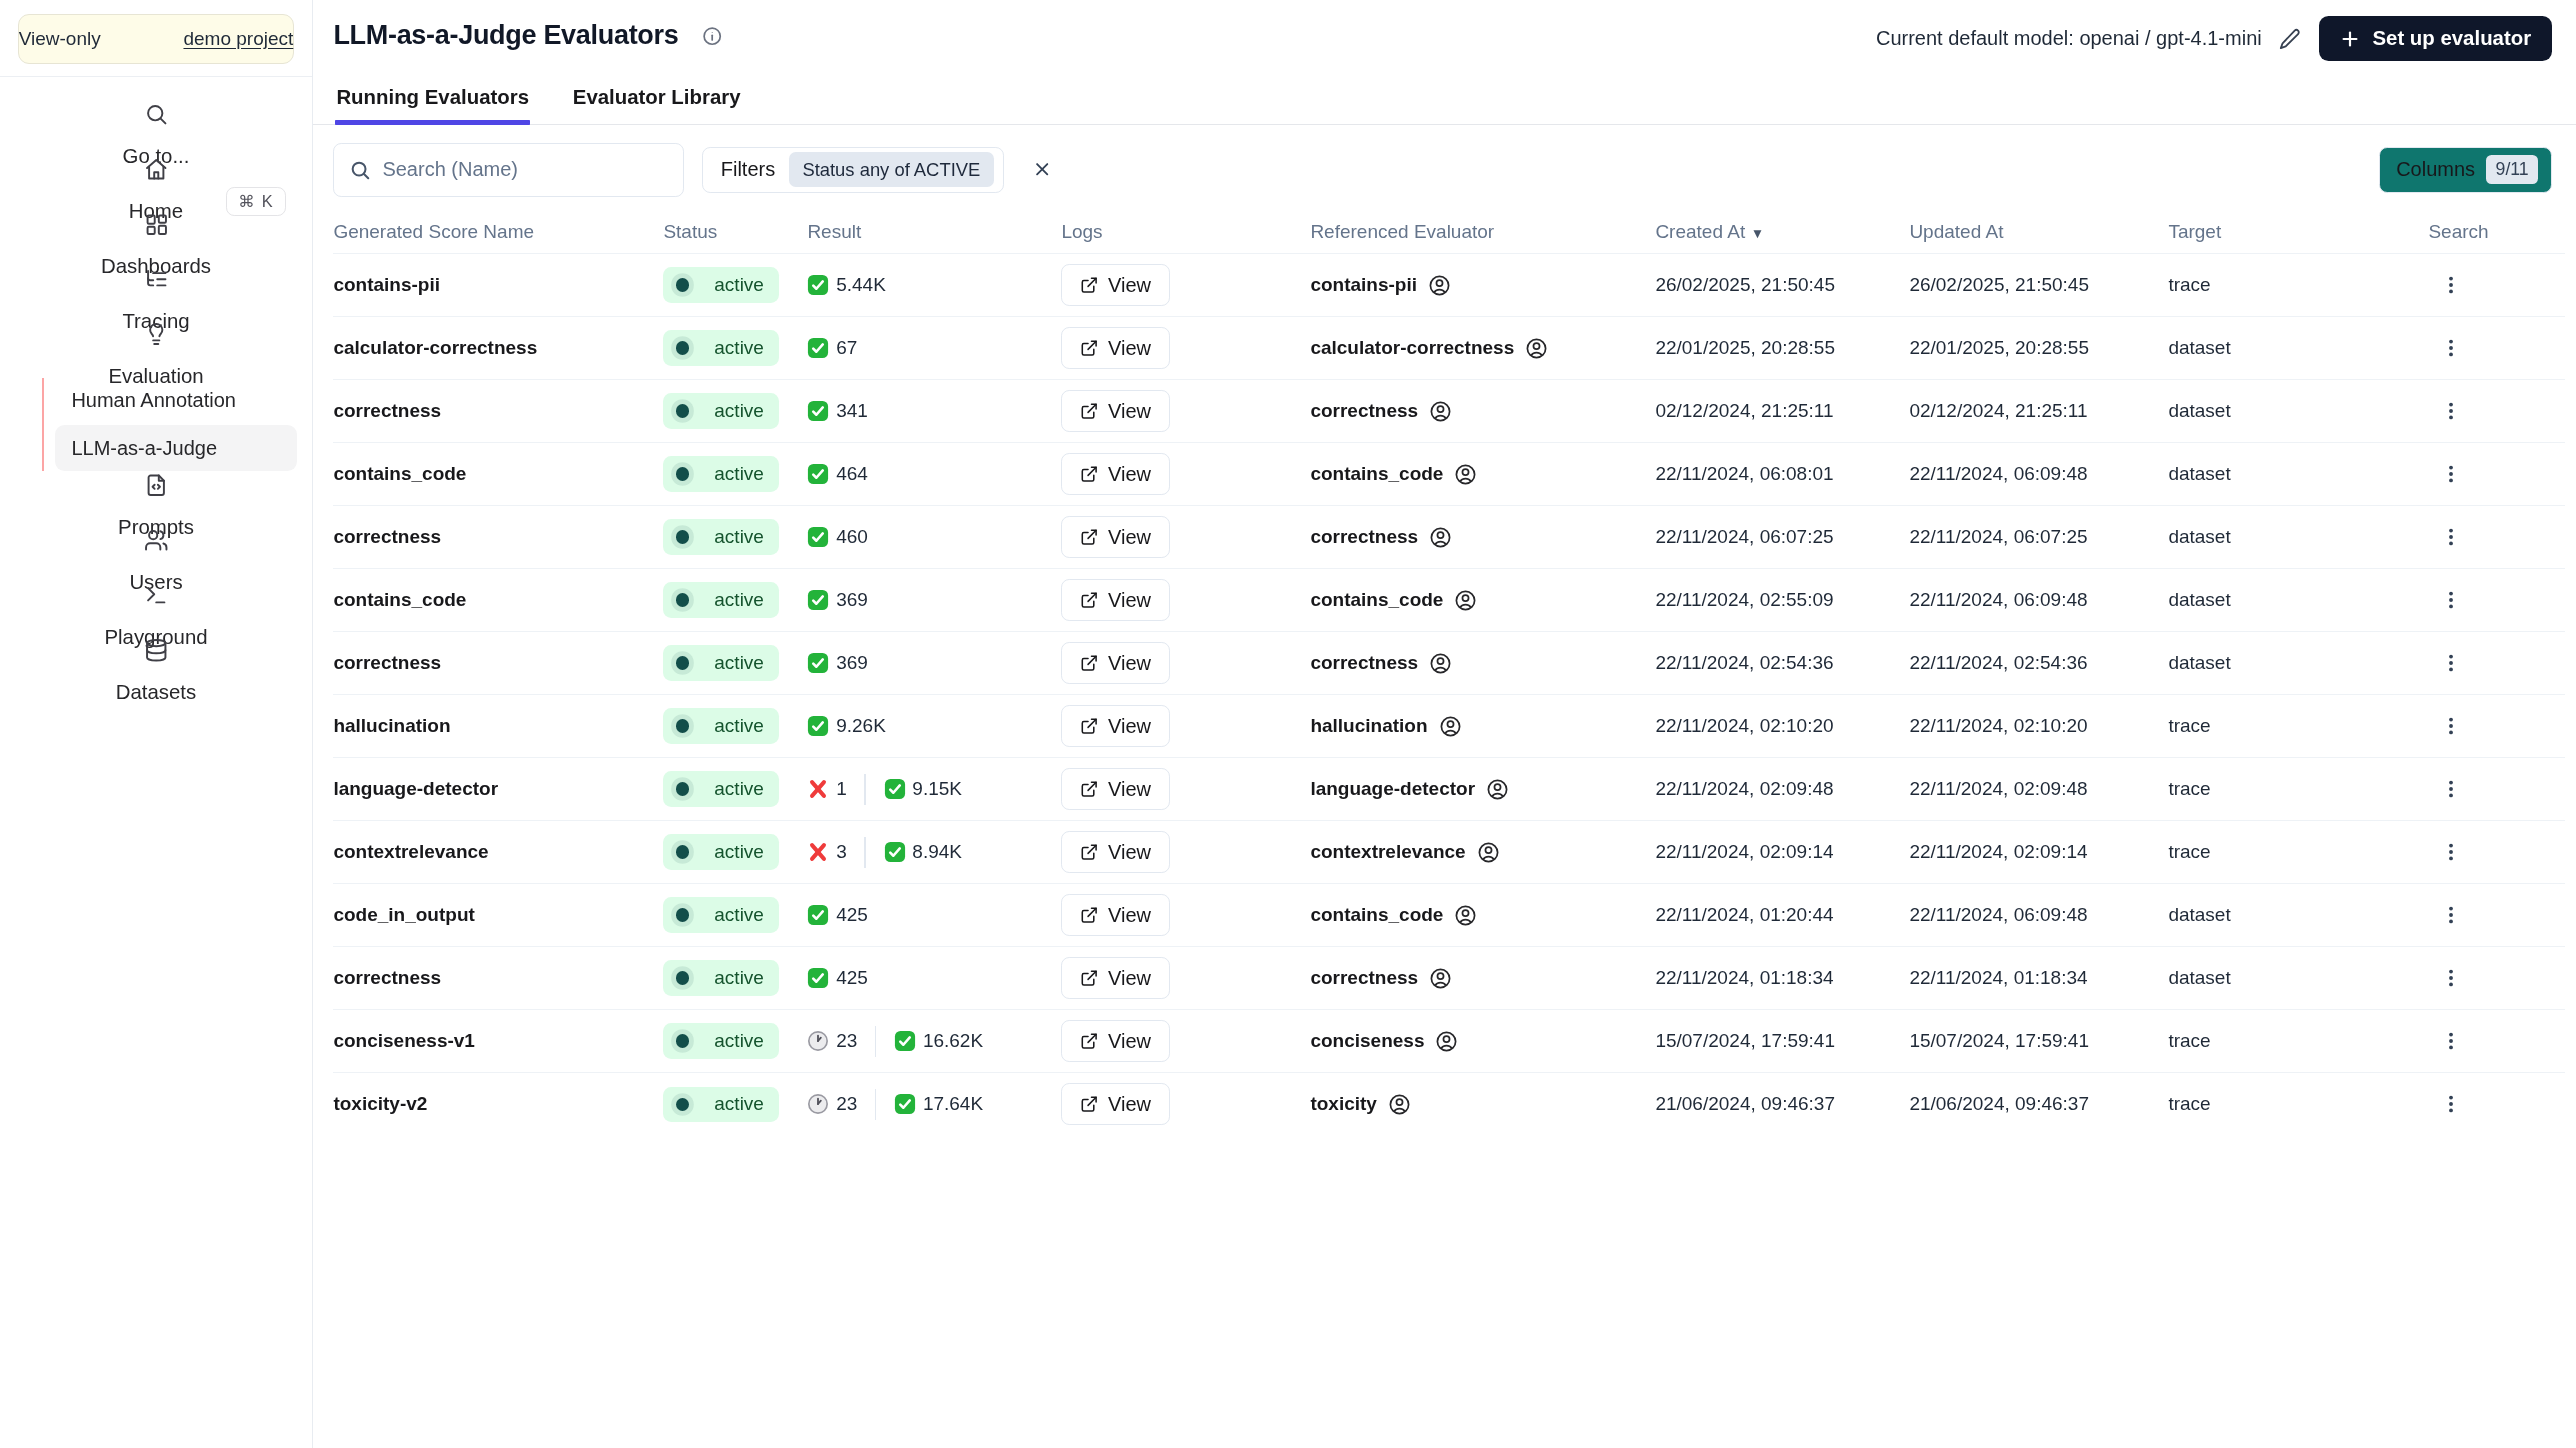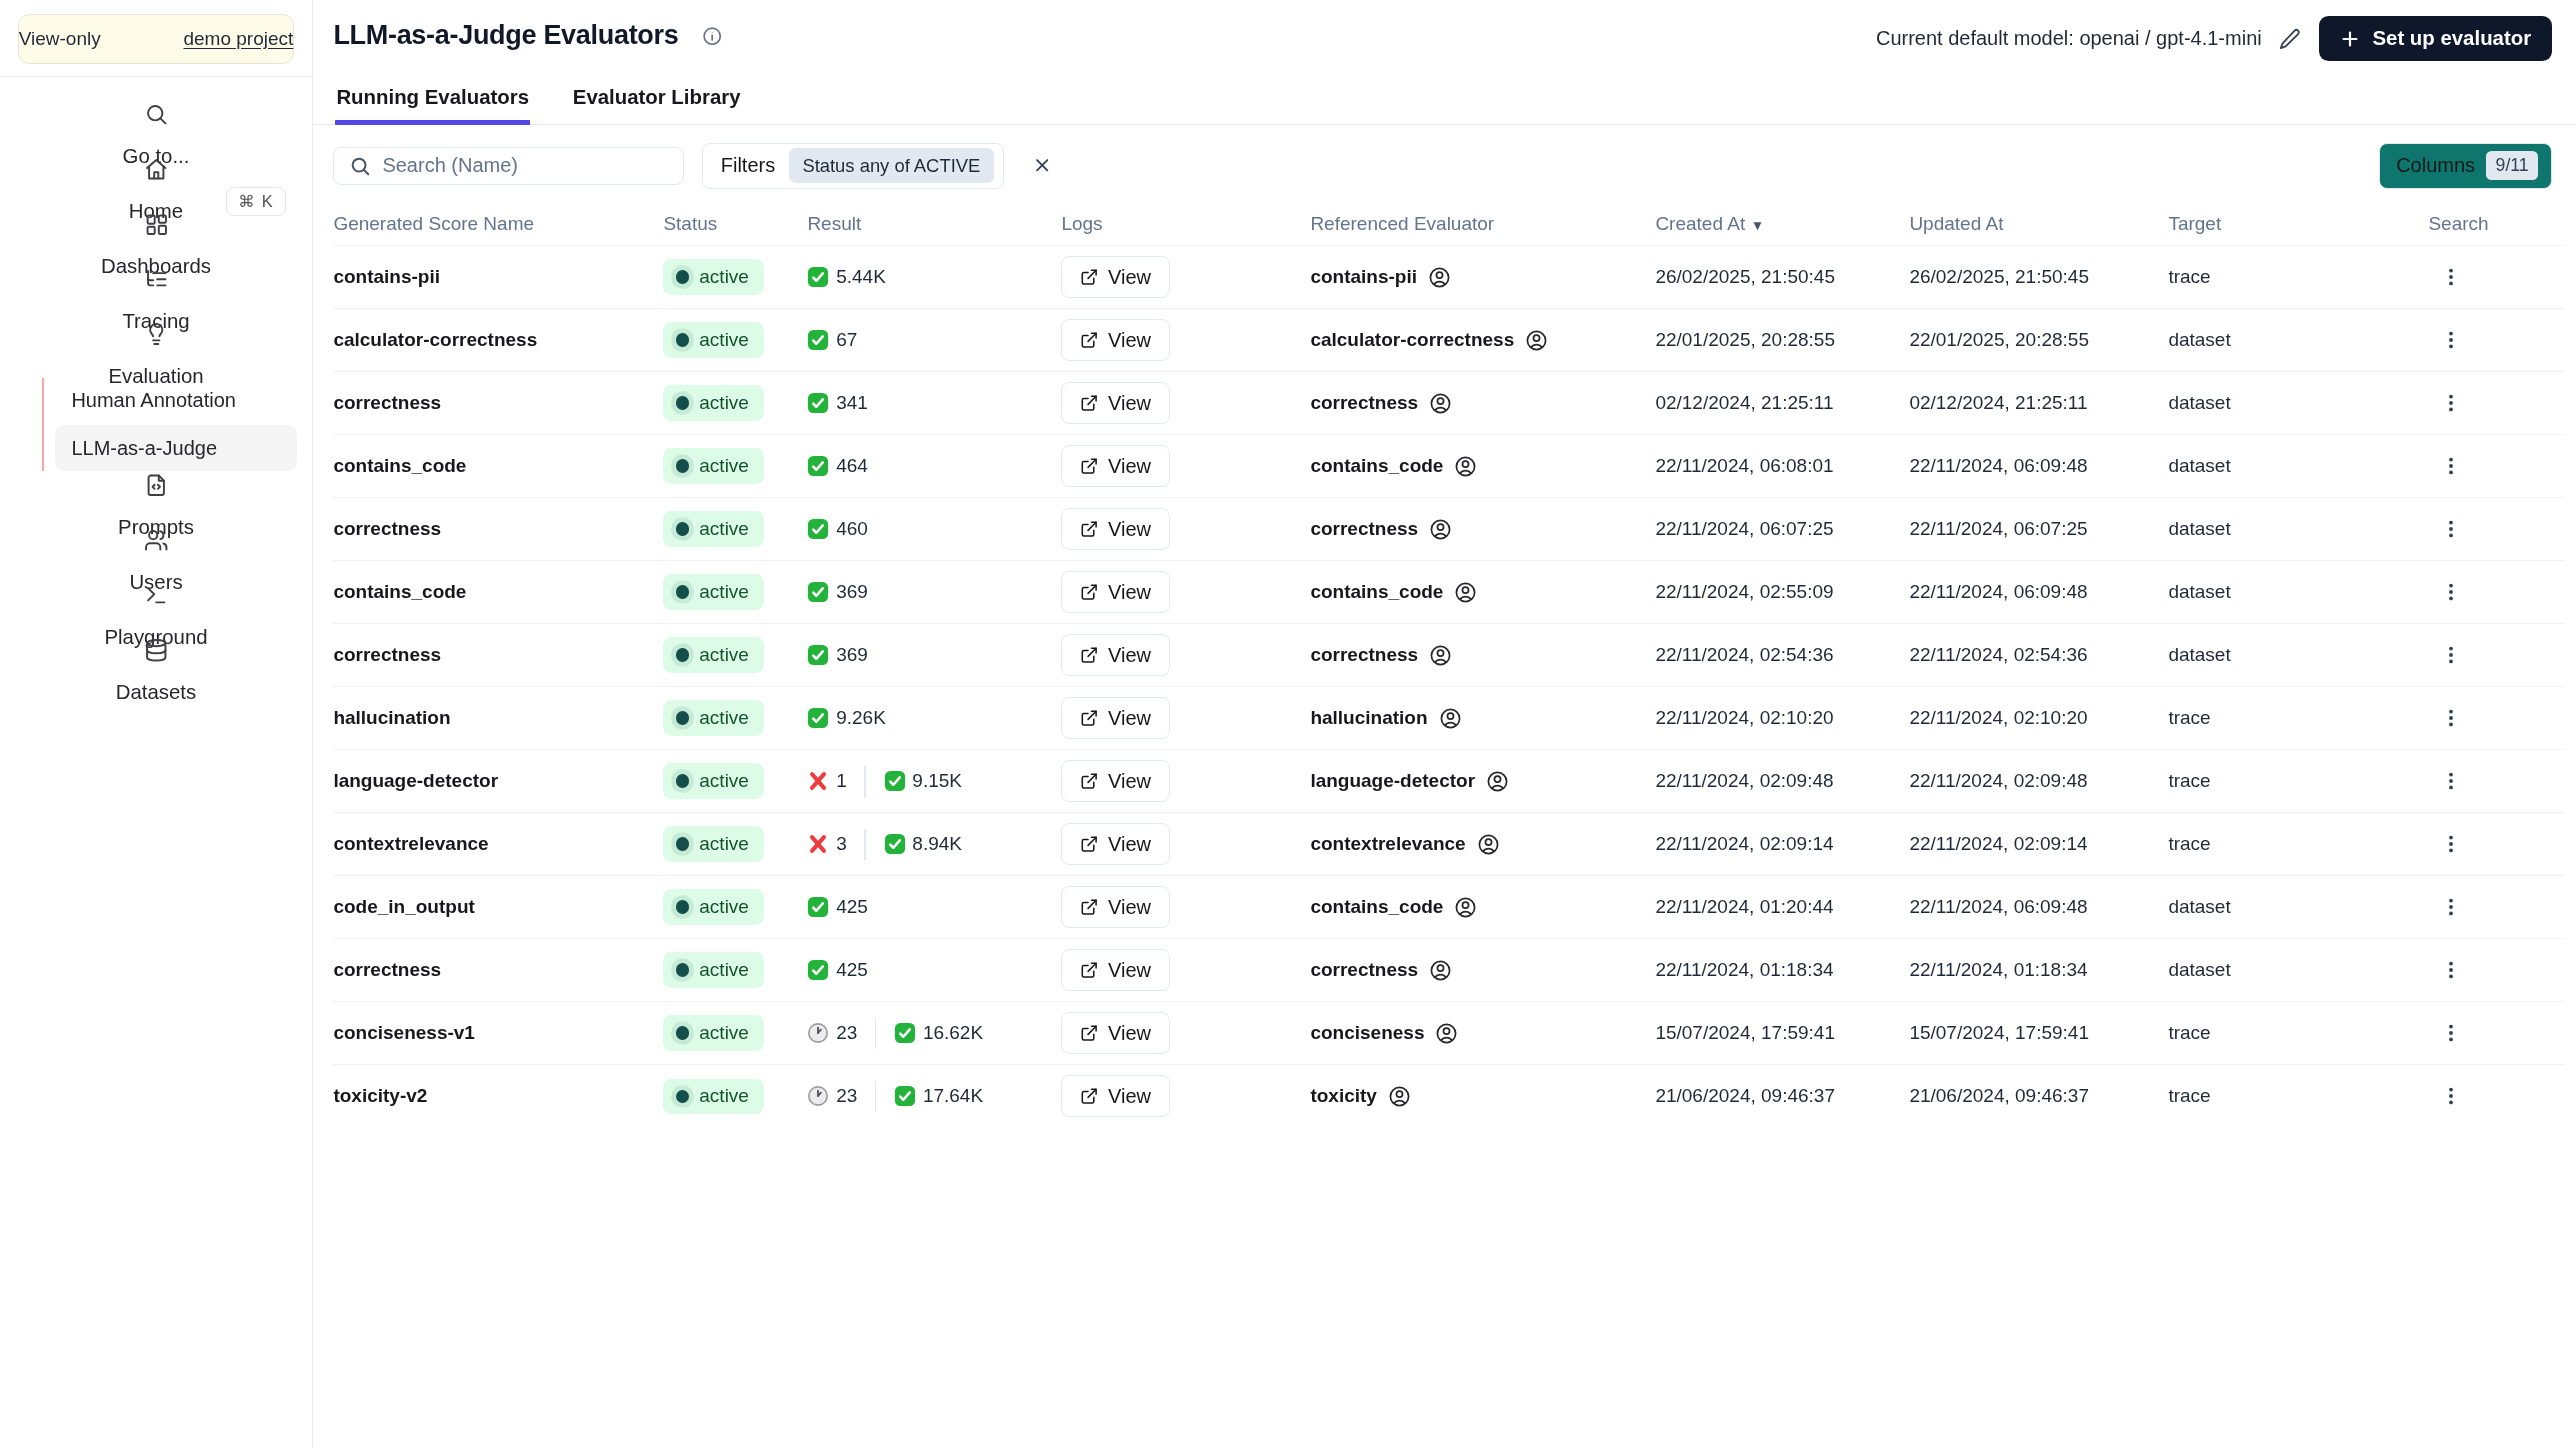--- a/index.html
+++ b/index.html
@@ -53,21 +53,21 @@
     display:flex; align-items:center; gap:11px; cursor:pointer;
   }
   .setup-btn svg { width:22px; height:22px; stroke:#fff; stroke-width:2.4; stroke-linecap:round; }
 
   .tabs-row { display:flex; gap:41px; padding:24.5px 0 0 22px; border-bottom:1.4px solid #e5e7eb; }
   .tab { font-size:20.4px; font-weight:600; color:#18181b; padding:0 1.4px 15px 1.4px; cursor:pointer; position:relative; }
   .tab.active::after { content:""; position:absolute; left:0; right:0; bottom:-1.4px; height:4.8px; background:#4f46e5; border-radius:0.7px; }
 
   .toolbar { display:flex; align-items:center; gap:17.7px; padding:17.7px 24.5px 15px 20.4px; }
   .search-box {
-    width:351px; height:38px; border:1.4px solid #e2e8f0; border-radius:8.2px;
+    width:351px; height:54px; border:1.4px solid #e2e8f0; border-radius:8.2px;
     display:flex; align-items:center; gap:11px; padding:0 15px; background:#fff;
   }
   .search-box svg { width:22px; height:22px; stroke:#475569; fill:none; stroke-width:2.2; stroke-linecap:round; flex:0 0 22px; }
   .search-box input {
     border:none; outline:none; font-family:inherit; font-size:20px; color:#0f172a; width:100%; background:transparent;
   }
   .search-box input::placeholder { color:#64748b; }
   .filters-btn {
     height:46px; border:1.4px solid #e2e8f0; border-radius:8.2px; background:#fff;
     display:flex; align-items:center; gap:13.6px; padding:0 9.5px 0 17.7px; cursor:pointer;
@@ -86,21 +86,21 @@
 
   
   .table-wrap { padding:0 11px 0 20.4px; }
   table { width:100%; border-collapse:collapse; table-layout:fixed; }
   th { text-align:left; font-size:19px; font-weight:500; color:#64748b; height:42px; padding:0 16.4px 0 0; white-space:nowrap; }
   th .sort-arrow { font-size:13.6px; color:#475569; margin-left:5.5px; }
   tbody tr { border-top:1.4px solid #eef2f6; }
   td { height:63px; font-size:19px; color:#1f2937; padding:0 16.4px 0 0; vertical-align:middle; white-space:nowrap; overflow:hidden; }
   .score-name { font-weight:600; color:#18181b; }
   .status-badge {
-    display:inline-flex; align-items:center; gap:10px; background:#dcfce7; color:#14532d;
+    display:inline-flex; align-items:center; gap:25px; background:#dcfce7; color:#14532d;
     border-radius:8.2px; padding:6.8px 15px 6.8px 12.3px; font-size:19px; font-weight:500;
   }
   .status-dot { width:13.6px; height:13.6px; border-radius:50%; background:#134e4a; box-shadow:0 0 0 4.8px rgba(19,78,74,0.10); }
   .result-flex { display:flex; align-items:center; gap:8.2px; }
   .result-part { display:flex; align-items:center; gap:6.8px; }
   .result-divider { width:1.4px; height:31px; background:#e2e8f0; margin:0 9.5px; }
   .check-icon, .cross-icon, .clock-icon { width:22px; height:22px; flex:0 0 22px; }
   .view-btn {
     display:inline-flex; align-items:center; gap:9.5px; height:42px; padding:0 17.7px;
     border:1.4px solid #e2e8f0; border-radius:8.2px; background:#fff; cursor:pointer;

